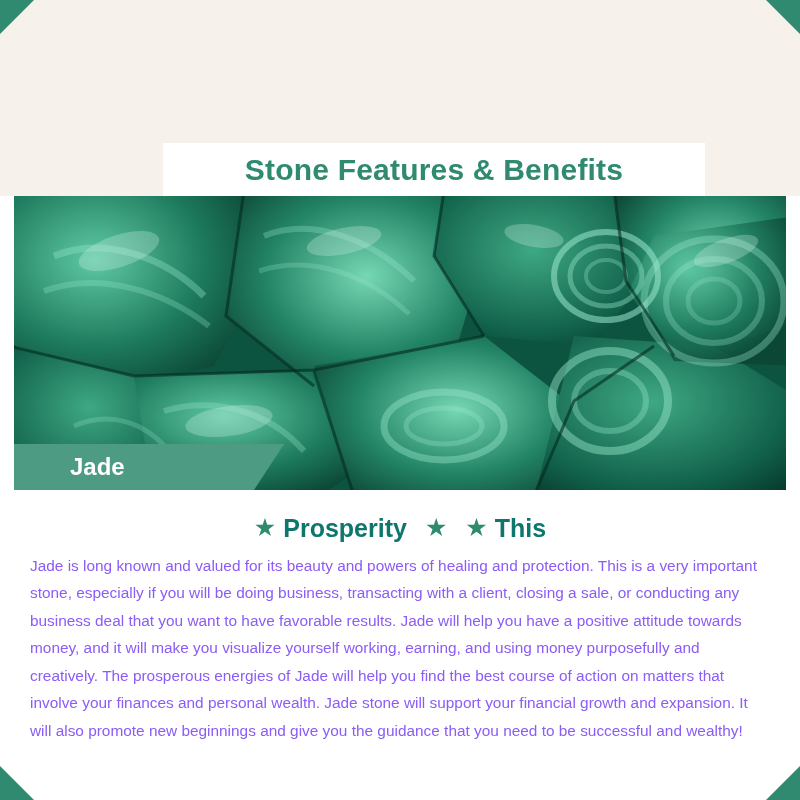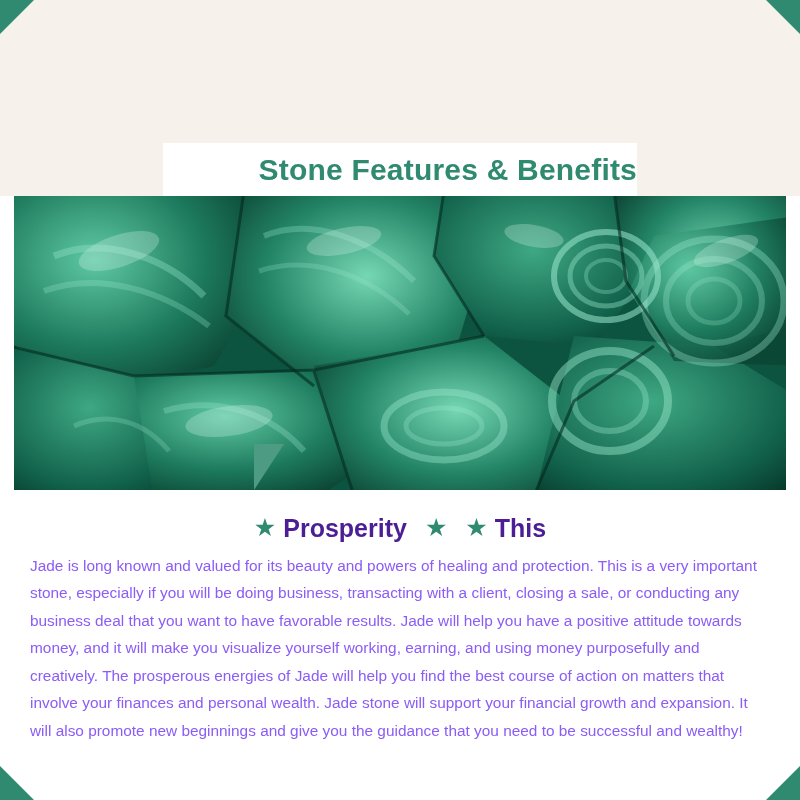--- a/index.html
+++ b/index.html
@@ -89,27 +89,27 @@
     position: relative;
     margin: 0 2px;
   }
   .brand-flourish svg { display: block; }
 
   
   .title-wrap {
     position: absolute;
     top: 143px;
     left: 163px;
-    width: 474px;
+    width: 542px;
     height: 53px;
     background: #ffffff;
     z-index: 4;
     display: flex;
     align-items: center;
-    justify-content: flex-end;
+    justify-content: center;
   }
   .title-text {
     font-size: 30px;
     font-weight: bold;
     color: #2f8a70;
     letter-spacing: 0.2px;
     white-space: nowrap;
   }
 
   
@@ -177,21 +177,21 @@
     gap: 7px;
   }
   .benefit-star {
     color: #2f8a70;
     font-size: 25px;
     line-height: 1;
     position: relative;
     top: -1px;
   }
   .benefit-label {
-    color: #4c1d95;
+    color: #0f766e;
     font-size: 25px;
     font-weight: bold;
     white-space: nowrap;
   }
 
   .body-text {
     margin: 9px 30px 0 30px;
     font-size: 15.4px;
     line-height: 1.78;
     color: #8b5cf6;
@@ -296,20 +296,23 @@
       <g fill="#d8f5e8" fill-opacity="0.28">
         <ellipse cx="105" cy="55" rx="42" ry="16" transform="rotate(-18 105 55)"></ellipse>
         <ellipse cx="330" cy="45" rx="38" ry="13" transform="rotate(-12 330 45)"></ellipse>
         <ellipse cx="520" cy="40" rx="30" ry="11" transform="rotate(10 520 40)"></ellipse>
         <ellipse cx="215" cy="225" rx="44" ry="15" transform="rotate(-8 215 225)"></ellipse>
         <ellipse cx="712" cy="55" rx="34" ry="12" transform="rotate(-20 712 55)"></ellipse>
       </g>
     </svg>
   </div>
 
+  <div class="stone-tab">
+    <span class="stone-tab-label">Jade</span>
+  </div>
   <div class="stone-tab-notch"></div>
 
   <div class="content">
 
     <div class="benefits">
       <div class="benefit">
         <span class="benefit-star">★</span>
         <span class="benefit-label">Prosperity</span>
       </div>
       <div class="benefit">

